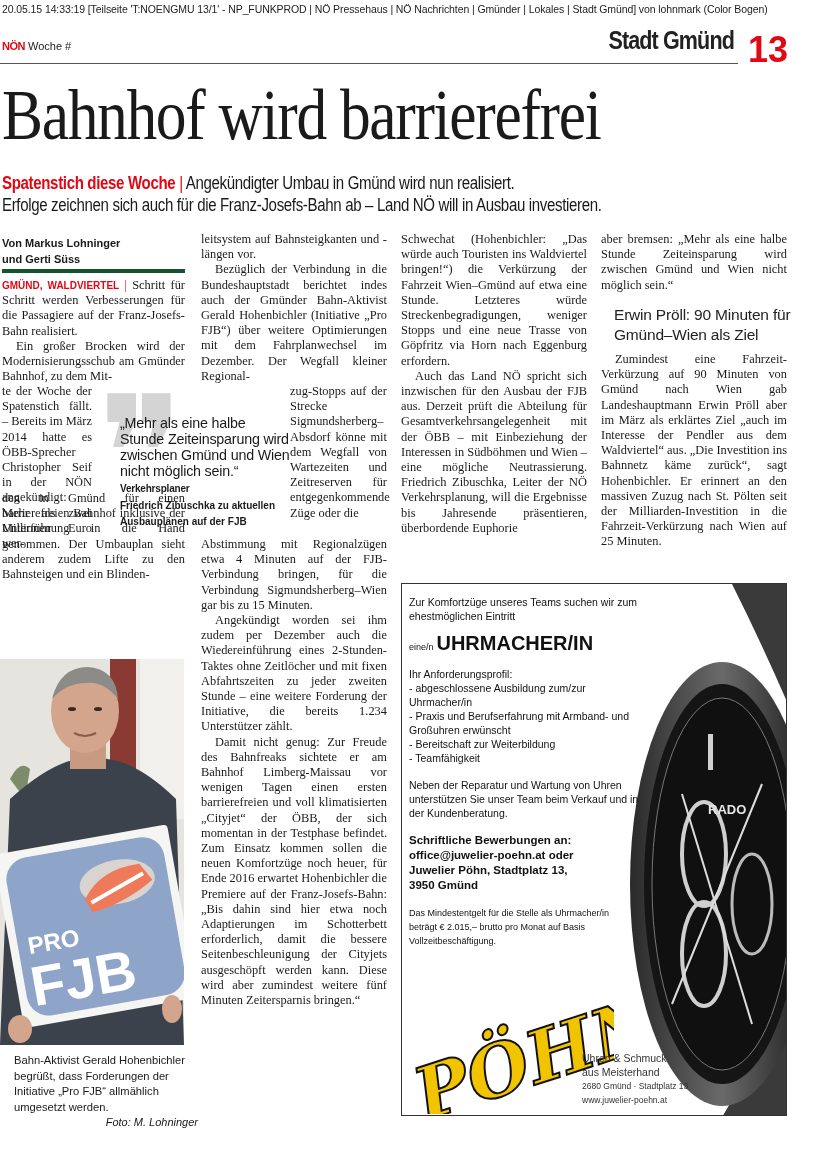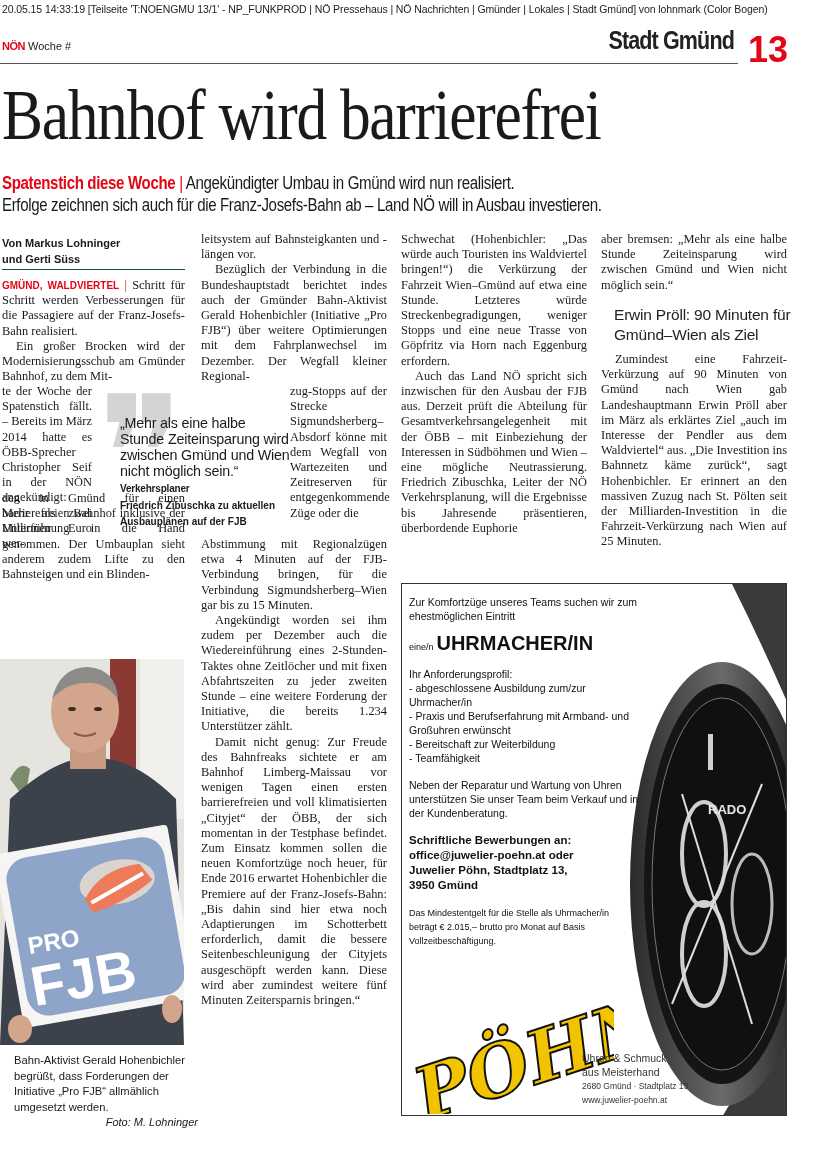--- a/index.html
+++ b/index.html
@@ -13,21 +13,21 @@
   .pagenum{left:748px;top:32px;font-family:"Liberation Sans",sans-serif;font-size:36px;font-weight:bold;color:#e30613;line-height:1;}
   .hrule{left:0;top:63px;width:738px;height:1px;background:#555;}
   .headline{left:2px;top:80px;font-family:"Liberation Serif",serif;font-size:71px;line-height:1;color:#1a1a1a;letter-spacing:-1.5px;white-space:nowrap;transform:scaleX(0.865);transform-origin:left top;}
   .sub{left:2px;top:172px;width:820px;font-family:"Liberation Sans",sans-serif;font-size:17.5px;line-height:22px;color:#1a1a1a;letter-spacing:-0.4px;}
   .sub .kicker{color:#e30613;font-weight:bold;}
   .sub .pipe{color:#e30613;}
   .sub .l{display:block;white-space:nowrap;transform:scaleX(0.86);transform-origin:left top;}
   .col{font-size:12.4px;line-height:15.2px;text-align:justify;hyphens:manual;}
   .col p{margin:0;text-indent:14px;}
   .col p.noind{text-indent:0;}
-  .byline{left:2px;top:235px;width:183px;font-family:"Liberation Sans",sans-serif;font-weight:bold;font-size:11px;line-height:16px;border-bottom:1px solid #14532d;padding-bottom:2px;}
+  .byline{left:2px;top:235px;width:183px;font-family:"Liberation Sans",sans-serif;font-weight:bold;font-size:11px;line-height:16px;border-bottom:4px solid #14532d;padding-bottom:2px;}
   .c1{left:2px;top:278px;width:183px;}
   .c1 .loc{color:#e30613;font-family:"Liberation Sans",sans-serif;font-weight:bold;font-size:10px;}
   .c1 .pipe{color:#e30613;}
   .c1b{left:2px;top:384px;width:90px;}
   .c1c{left:2px;top:491px;width:183px;}
   .c2a{left:201px;top:232px;width:186px;}
   .c2b{left:290px;top:384px;width:97px;}
   .c2c{left:201px;top:537px;width:186px;}
   .c3{left:401px;top:232px;width:186px;}
   .c4a{left:601px;top:232px;width:186px;}

